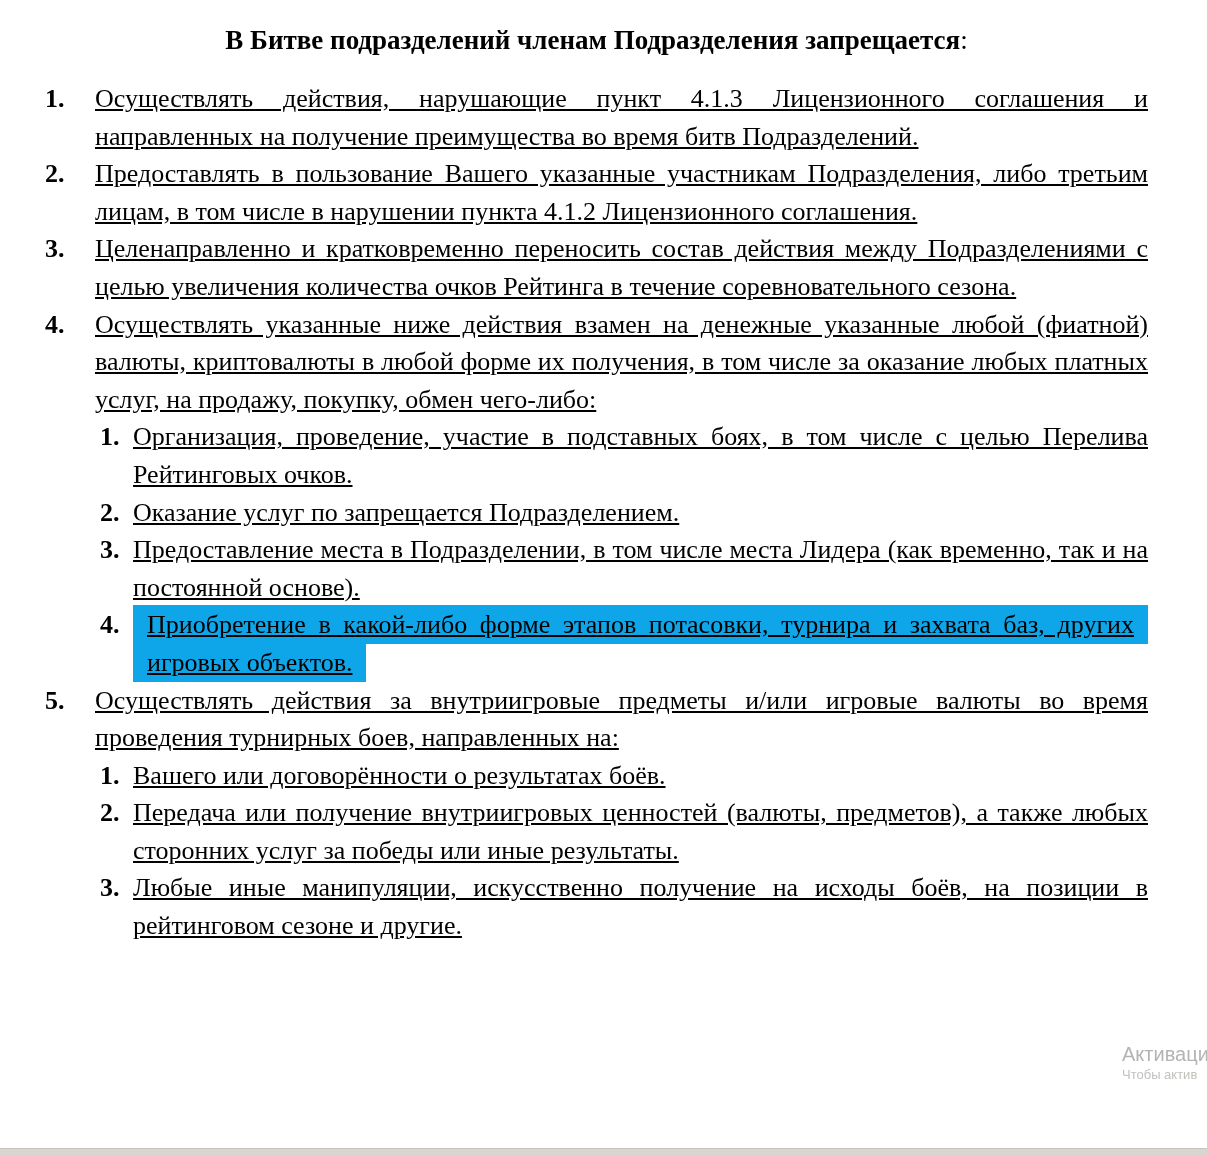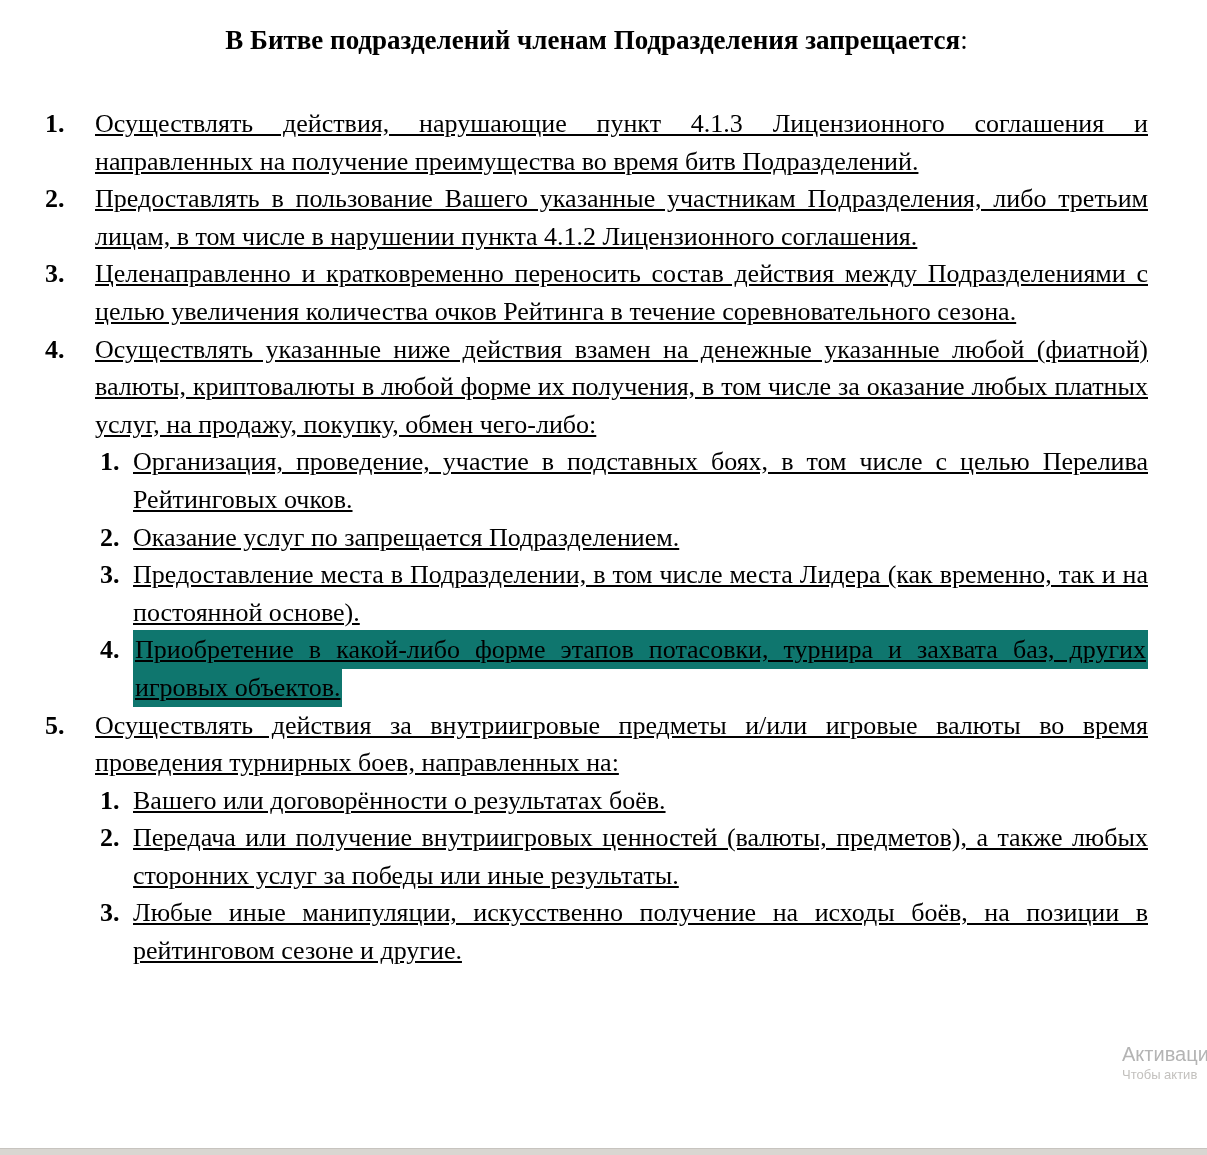--- a/index.html
+++ b/index.html
@@ -16,43 +16,43 @@
     color: #000000;
   }
   .page {
     padding: 20px 59px 0 45px;
   }
   .doc-title {
     font-size: 27px;
     line-height: 40px;
     font-weight: normal;
     text-align: center;
-    margin: 0 0 45px 0;
+    margin: 0 0 20px 0;
   }
   .doc-title .b { font-weight: bold; }
   .item {
     display: flex;
     font-size: 26px;
     line-height: 37.6px;
   }
   .num {
     flex: none;
     width: 50px;
     font-weight: bold;
   }
   .text {
     flex: 1;
     text-align: justify;
     text-decoration: underline;
   }
   .sub { margin-left: 55px; }
   .sub .num { width: 33px; }
   .hl {
-    background: #0f766e;
-    padding: 5px 2px;
+    background: #0ea5e9;
+    padding: 5px 14px;
     -webkit-box-decoration-break: clone;
     box-decoration-break: clone;
   }
   .watermark {
     position: absolute;
     left: 1122px;
     top: 1042px;
     font-family: "Liberation Sans", sans-serif;
     white-space: nowrap;
     text-align: left;

